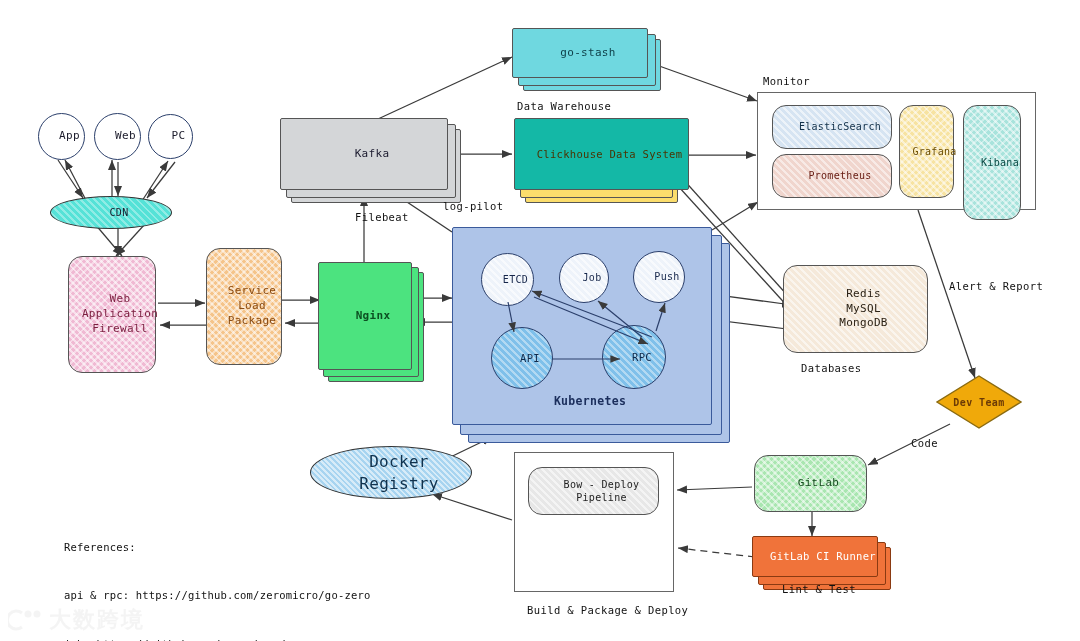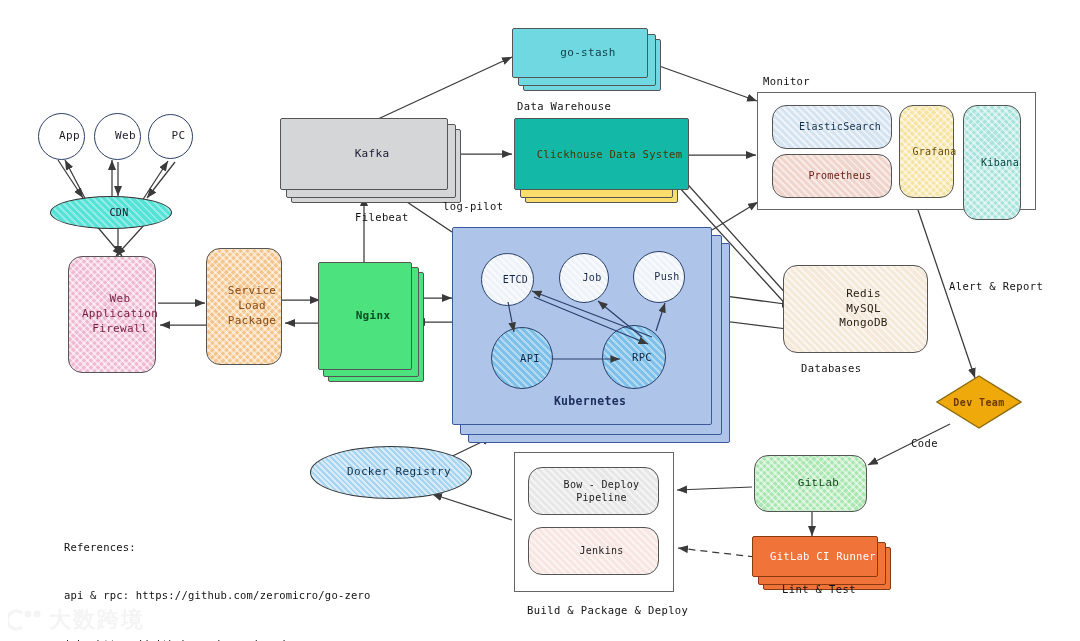--- a/index.html
+++ b/index.html
@@ -249,26 +249,23 @@
   </div>
   <div class="node sq" style="left:752px;top:536px;width:126px;height:41px;background:#f0733a;border-color:#8a3a12;color:#fff;font-size:10.5px;">
     <span>GitLab CI Runner</span>
   </div>
   <div class="lbl" style="left:782px;top:583px;">Lint &amp; Test</div>
 
   <div class="node plain" style="left:514px;top:452px;width:160px;height:140px;background:#fff;"></div>
   <div class="node rr h-grey" style="left:528px;top:467px;width:131px;height:48px;color:#1d1d1d;font-size:10px;">
     <span>Bow - Deploy Pipeline</span>
   </div>
-  <div class="node rr h-rose" style="left:528px;top:527px;width:131px;height:48px;color:#1d1d1d;font-size:10px;">
-    <span>Jenkins</span>
-  </div>
   <div class="lbl" style="left:527px;top:604px;">Build &amp; Package &amp; Deploy</div>
 
-  <div class="node ellipse h-dock" style="left:310px;top:446px;width:162px;height:53px;color:#10314c;font-size:11px;">
+  <div class="node ellipse h-dock" style="left:310px;top:446px;width:162px;height:53px;color:#10314c;font-size:16px;">
     <span>Docker Registry</span>
   </div>
 
   <div class="refs" style="left:64px;top:506px;">
     <div>References:</div>
     <div>api &amp; rpc: https://github.com/zeromicro/go-zero</div>
     <div>job: https://github.com/zeromicro/go-queue</div>
     
     
     

